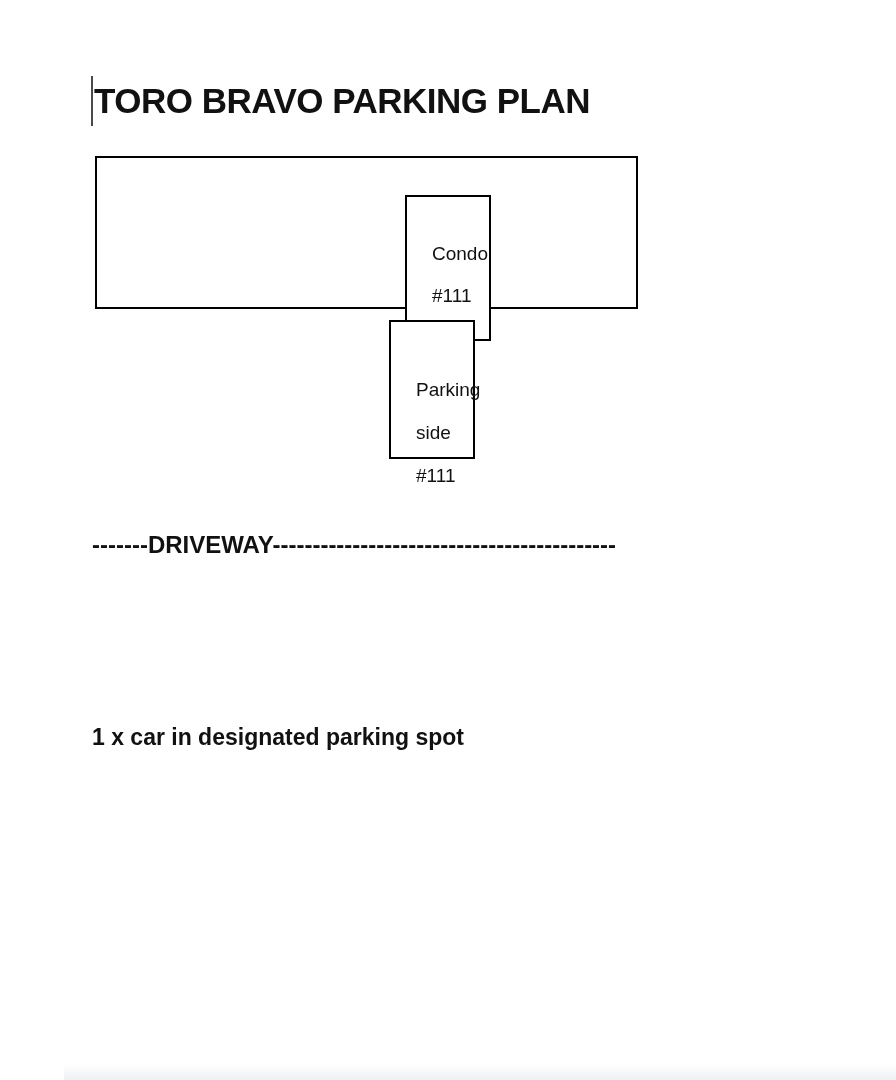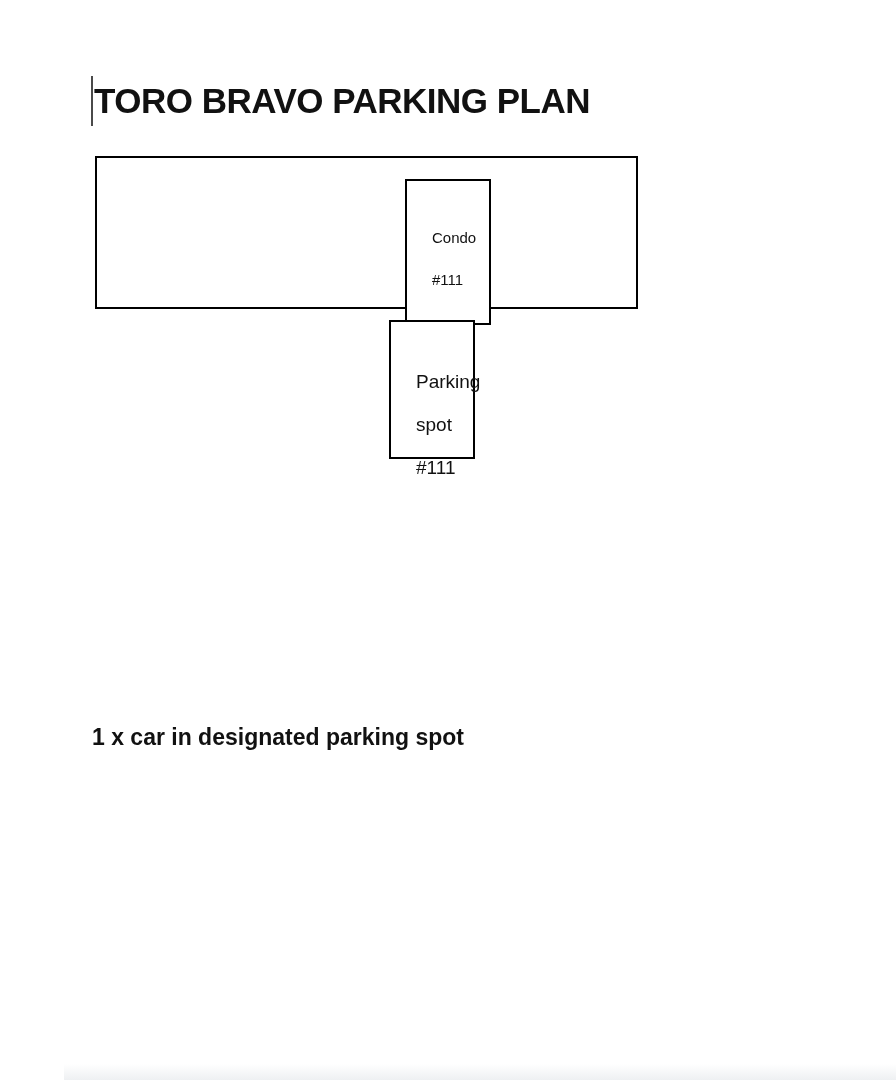--- a/index.html
+++ b/index.html
@@ -40,39 +40,39 @@
     left: 31px;
     top: 92px;
     width: 543px;
     height: 153px;
     border: 2px solid #000000;
     background: #ffffff;
   }
   .condo-box {
     position: absolute;
     left: 292px;            
-    top: 5px;               
+    top: 21px;               
     width: 86px;
     height: 146px;
     border: 2px solid #000000;
     background: #ffffff;
     padding: 28px 0 0 9px;
-    font-size: 15px;
+    font-size: 19px;
     line-height: 26px;
     font-weight: normal;
   }
   .spot-box {
     position: absolute;
     left: 325px;
     top: 256px;
     width: 86px;
     height: 139px;
     border: 2px solid #000000;
     background: #ffffff;
-    padding: 30px 0 0 9px;
+    padding: 38px 0 0 9px;
     font-size: 19px;
     line-height: 27px;
     font-weight: normal;
   }
   .driveway {
     position: absolute;
     left: 28px;
     top: 467px;
     font-size: 24px;
     font-weight: bold;
@@ -112,24 +112,25 @@
 
   <div class="lot-box">
     <div class="condo-box">
       <div>Condo</div>
       <div>#111</div>
     </div>
   </div>
 
   <div class="spot-box">
     <div>Parking</div>
-    <div>spot</div>
+    <div>side</div>
     <div>#111</div>
   </div>
 
+  <div class="driveway">-------DRIVEWAY-------------------------------------------</div>
 
 
 
   <p class="note note-car1">1 x car in designated parking spot</p>
 
 
   <div class="bottom-shade"></div>
 
 </div>
 

